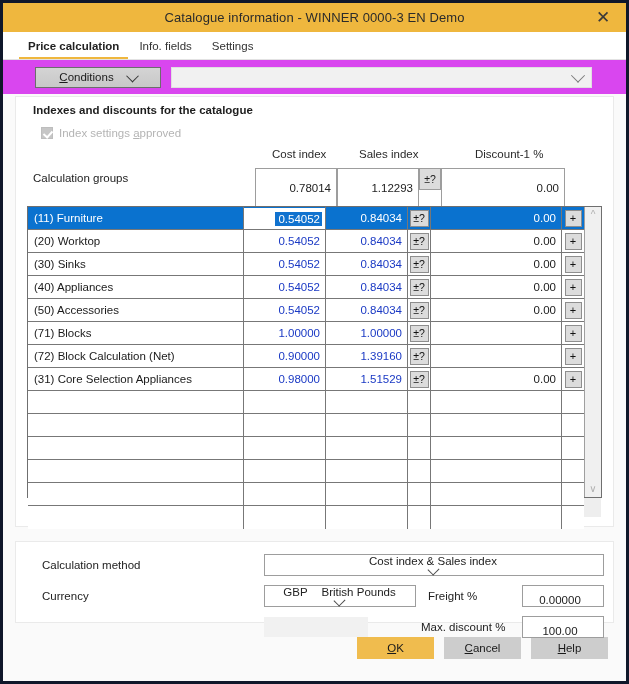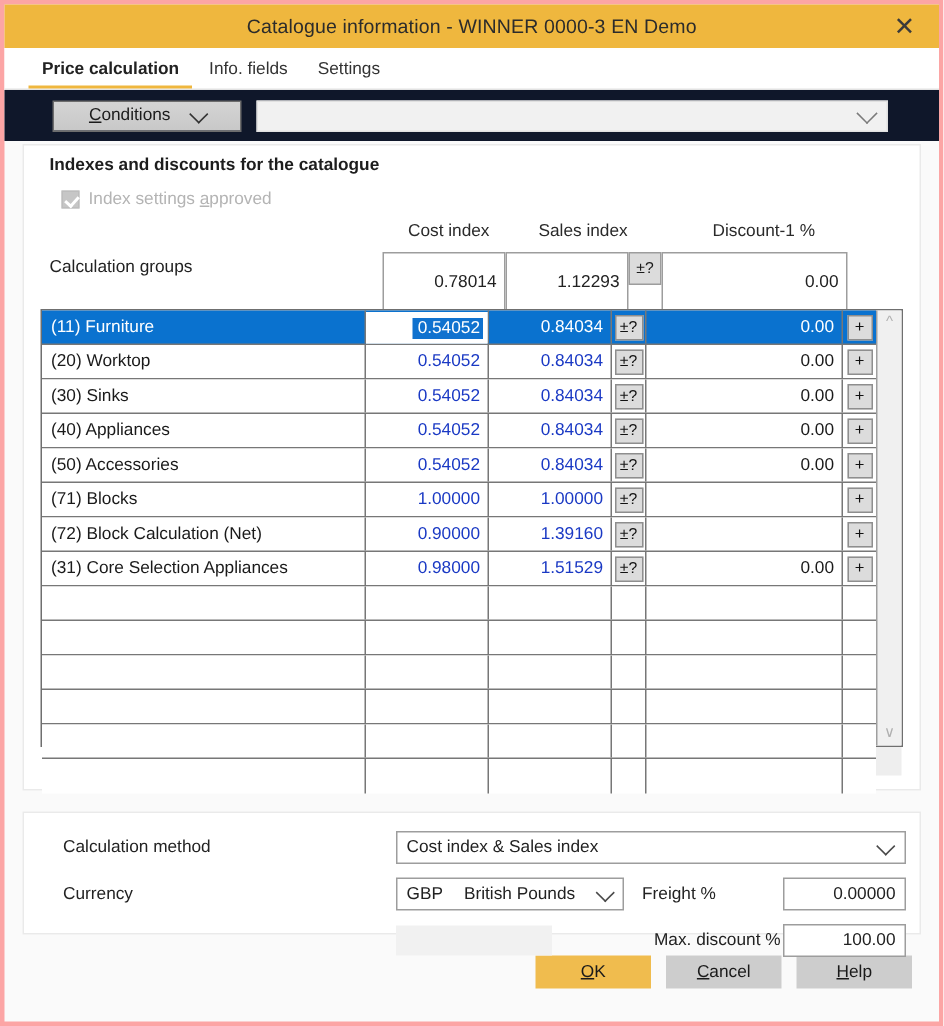--- a/index.html
+++ b/index.html
@@ -6,21 +6,21 @@
   html, body {
     margin: 0; padding: 0;
     width: 629px; height: 684px;
     overflow: hidden;
     font-family: "Liberation Sans", sans-serif;
     background: #ffffff;
   }
   #window {
     position: relative;
     width: 629px; height: 684px;
-    border: 3px solid #fca5a5;
+    border: 3px solid #0f172a;
     background: #fafafa;
     display: flex; flex-direction: column;
   }
   
   #titlebar {
     height: 29px; flex: 0 0 29px;
     background: #efb73e;
     display: flex; align-items: center; justify-content: center;
     position: relative;
     color: #2b2b2b;
@@ -44,21 +44,21 @@
   .tab {
     font-size: 11.5px; color: #333;
     padding: 0 9px 5px 9px; margin-right: 2px;
     cursor: pointer; border-bottom: 2px solid transparent;
     white-space: nowrap;
   }
   .tab.active { font-weight: bold; color: #222; border-bottom-color: #efb73e; }
   
   #cond-row {
     flex: 0 0 34px;
-    background: #0f172a;
+    background: #d946ef;
     display: flex; align-items: center;
     padding: 0 34px 0 32px;
   }
   #conditions-btn {
     width: 126px; height: 21px;
     background: linear-gradient(#d4d4d4,#c8c8c8);
     border: 1px solid #6d6d6d;
     display: flex; align-items: center; justify-content: center;
     font-size: 11.5px; color: #1b1b1b; cursor: pointer; gap: 14px;
   }
@@ -204,21 +204,21 @@
     margin: 14px 12px 0 12px;
     background: #ffffff; border: 1px solid #eaeaea;
     padding: 12px 12px 12px 12px;
     flex: 0 0 auto; position: relative; height: 82px;
   }
   .brow { position: relative; height: 26px; }
   .blabel { position: absolute; left: 14px; top: 5px; font-size: 11.5px; color: #222; }
   .bfield {
     position: absolute; height: 22px;
     border: 1px solid #9d9d9d; background: #ffffff;
-    font-size: 11.5px; color: #222; display: flex; align-items: center;
+    font-size: 11.5px; color: #222; display: flex; align-items: center; flex-direction: column;
   }
   .bfield.right { justify-content: flex-end; padding-right: 6px; }
   .bfield.left { padding-left: 6px; }
   .bfield .chev { border-color: #4a4a4a; width: 9px; height: 9px; }
   .bgrey {
     position: absolute; height: 20px; background: #f1f1f1;
   }
   
   #btnbar {
     flex: 1 1 auto;
@@ -459,21 +459,21 @@
           <span>British Pounds</span>
         </span>
         <span class="chev"></span>
       </div>
       <span class="blabel" style="left:400px">Freight %</span>
       <div class="bfield right" style="left:494px;width:82px">0.00000</div>
     </div>
 
     <div class="brow" style="margin-top:5px">
       <div class="bgrey" style="left:236px;width:104px;top:1px"></div>
-      <span class="blabel" style="left:408px">Max. discount %</span>
+      <span class="blabel" style="left:393px">Max. discount %</span>
       <div class="bfield right" style="left:494px;width:82px">100.00</div>
     </div>
   </div>
 
   <div id="btnbar">
     <button class="dlgbtn primary"><u>O</u>K</button>
     <button class="dlgbtn"><u>C</u>ancel</button>
     <button class="dlgbtn"><u>H</u>elp</button>
   </div>
 

